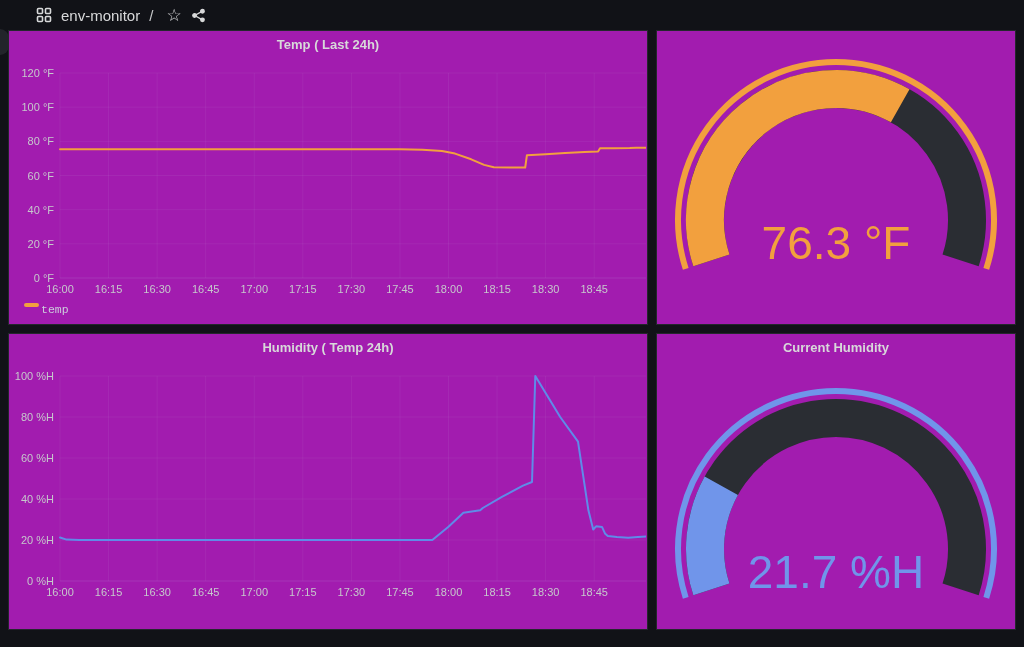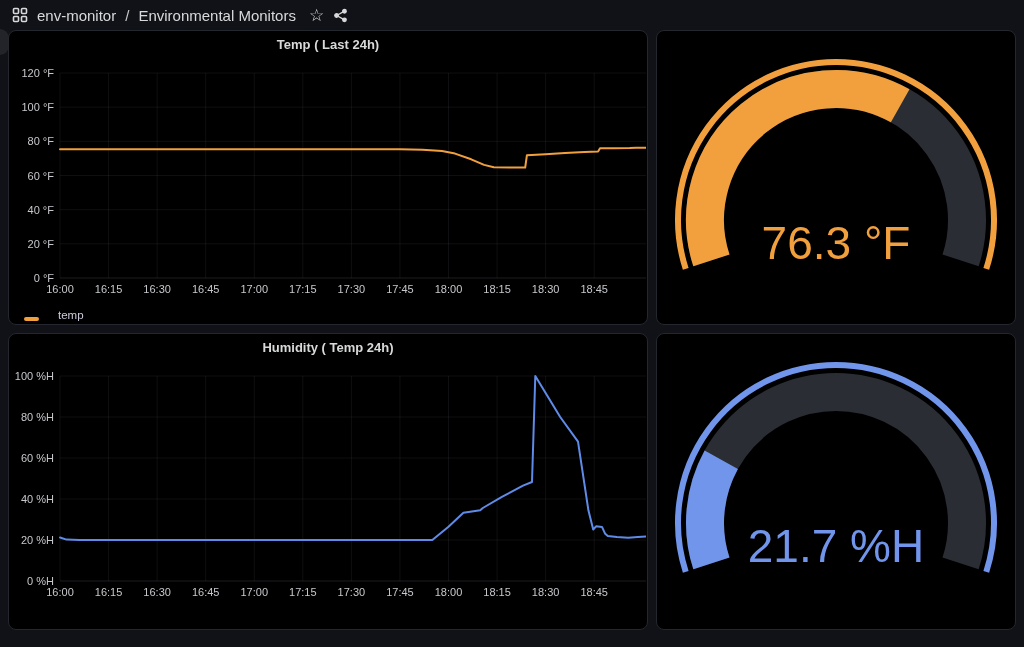--- a/index.html
+++ b/index.html
@@ -1,63 +1,62 @@
 <!DOCTYPE html>
 <html><head>
 <meta charset="utf-8">
 <style>
   html,body{margin:0;padding:0;}
   body{
     width:1024px;height:647px;overflow:hidden;position:relative;
     background:#111217;color:#D8D9DA;
     font-family:"Liberation Sans",sans-serif;
   }
-  .nav{height:30px;display:flex;align-items:center;padding:0 12px;gap:9px;}
+  .nav{height:30px;display:flex;align-items:center;padding:0 12px;gap:9px;margin-left:24px;}
   .icon-btn{display:inline-flex;align-items:center;justify-content:center;cursor:pointer;color:#D8D9DA;}
   .breadcrumb{display:flex;align-items:center;gap:9px;font-size:15px;font-weight:500;color:#D8D9DA;}
   .crumb{white-space:nowrap;}
   .crumb-sep{color:#c7c8ca;}
   .star{font-size:17px;line-height:1;margin-left:4px;}
   .edge-handle{position:absolute;left:0;top:29px;width:9px;height:26px;background:#26282E;border-radius:0 13px 13px 0;opacity:.85;}
   .grid{
     display:grid;grid-template-columns:640px 360px;grid-template-rows:295px 297px;
     gap:8px;padding:0 8px;
   }
   .panel{
-    background:#000000;border:1px solid #24272D;border-radius:8px;
+    background:#a21caf;border:1px solid #24272D;border-radius:0;
     box-sizing:border-box;overflow:hidden;
   }
   .panel-title{
     height:26px;line-height:28px;text-align:center;
     font-size:13px;font-weight:600;color:#D8D9DA;cursor:pointer;
   }
   .chart-svg{display:block;width:636px;height:246px;margin-left:1px;}
   .gauge-svg{display:block;width:358px;height:267px;}
   svg .tick{font-size:11px;fill:#C6C8CC;font-family:"Liberation Sans",sans-serif;}
   svg .gauge-value{font-size:46px;font-weight:500;font-family:"Liberation Sans",sans-serif;}
-  .legend{display:flex;align-items:flex-end;gap:19px;padding-left:15px;height:18px;}
+  .legend{display:flex;align-items:flex-start;gap:2px;padding-left:15px;height:18px;font-family:Liberation Mono, monospace;}
   .swatch{width:15px;height:4px;border-radius:2px;display:inline-block;}
   .legend-label{font-size:11.5px;color:#CCCCDC;cursor:pointer;}
 </style>
 </head>
 <body>
 
 <div class="nav">
   <span class="icon-btn">
     <svg width="16" height="16" viewBox="0 0 16 16" fill="none" stroke="#D8D9DA" stroke-width="1.6">
       <rect x="1.5" y="1.5" width="5" height="5" rx="1"></rect>
       <rect x="9.5" y="1.5" width="5" height="5" rx="1"></rect>
       <rect x="1.5" y="9.5" width="5" height="5" rx="1"></rect>
       <rect x="9.5" y="9.5" width="5" height="5" rx="1"></rect>
     </svg>
   </span>
   <div class="breadcrumb">
     <span class="crumb">env-monitor</span>
     <span class="crumb-sep">/</span>
-    <span class="crumb">Environmental Monitors</span>
   </div>
   <span class="icon-btn star">☆</span>
   <span class="icon-btn">
     <svg width="15" height="15" viewBox="0 0 16 16">
       <g stroke="#D8D9DA" stroke-width="1.4" fill="#D8D9DA">
         <line x1="5.4" y1="7.2" x2="10.8" y2="4.1"></line>
         <line x1="5.4" y1="8.8" x2="10.8" y2="11.9"></line>
         <circle cx="12.2" cy="3.4" r="1.9"></circle>
         <circle cx="3.8" cy="8" r="1.9"></circle>
         <circle cx="12.2" cy="12.6" r="1.9"></circle>
@@ -165,20 +164,21 @@
         <text x="44" y="102" text-anchor="end" class="tick">60 %H</text>
         <line x1="50" x2="636" y1="57" y2="57" stroke="rgba(208,218,234,0.07)" stroke-width="1"></line>
         <text x="44" y="61" text-anchor="end" class="tick">80 %H</text>
         <line x1="50" x2="636" y1="16" y2="16" stroke="rgba(208,218,234,0.07)" stroke-width="1"></line>
         <text x="44" y="20" text-anchor="end" class="tick">100 %H</text>
         <polyline points="50.0,177.5 56.5,179.6 69.4,180.0 130.9,180.0 211.9,180.0 292.8,180.0 373.8,180.0 406.1,180.0 422.3,180.0 438.5,166.7 453.4,152.7 470.2,150.3 472.8,148.0 491.9,136.9 513.0,125.7 522.0,122.0 525.3,16.0 550.2,57.0 568.0,81.6 578.4,150.3 583.2,169.5 586.1,166.3 592.0,166.9 595.2,173.8 597.8,176.1 606.9,177.1 618.2,177.7 627.9,177.1 636.0,176.5" fill="none" stroke="#5F8BE8" stroke-width="2" stroke-linejoin="round" stroke-linecap="round"></polyline>
       </svg>
   </section>
 
   <section class="panel">
+    <div class="panel-title">Current Humidity</div>
     <svg class="gauge-svg" viewBox="0 0 358 267">
         <path d="M 28.73 237.82 A 158 158 0 1 1 329.27 237.82" fill="none" stroke="#7095EA" stroke-width="6" stroke-linecap="butt"></path>
         <path d="M 54.41 229.48 A 131 131 0 1 1 303.59 229.48" fill="none" stroke="#2A2D33" stroke-width="38" stroke-linecap="butt"></path>
         <path d="M 54.41 229.48 A 131 131 0 0 1 64.28 125.75" fill="none" stroke="#7095EA" stroke-width="38" stroke-linecap="butt"></path>
         <text x="179" y="212" text-anchor="middle" dominant-baseline="central" class="gauge-value" fill="#7095EA">21.7 %H</text>
       </svg>
   </section>
 
 </div>
 

